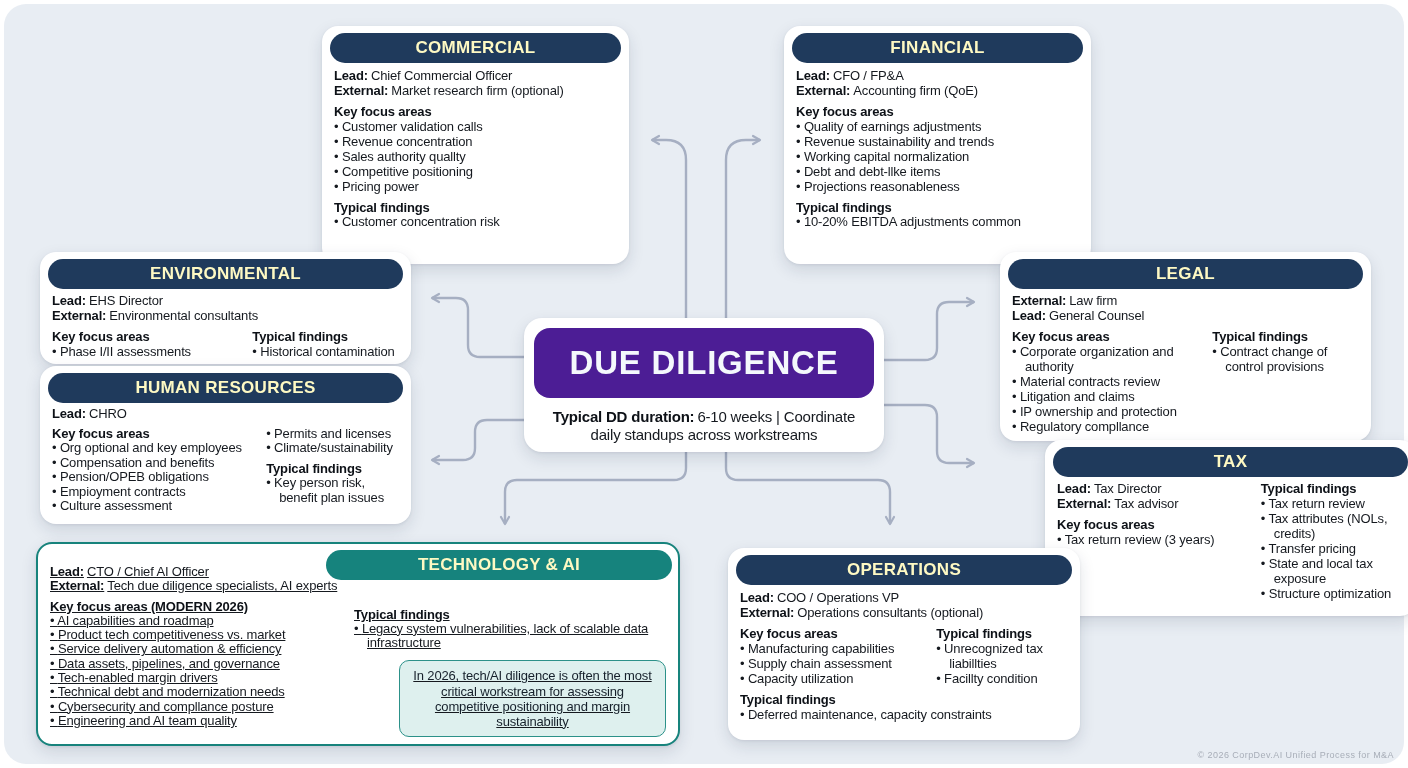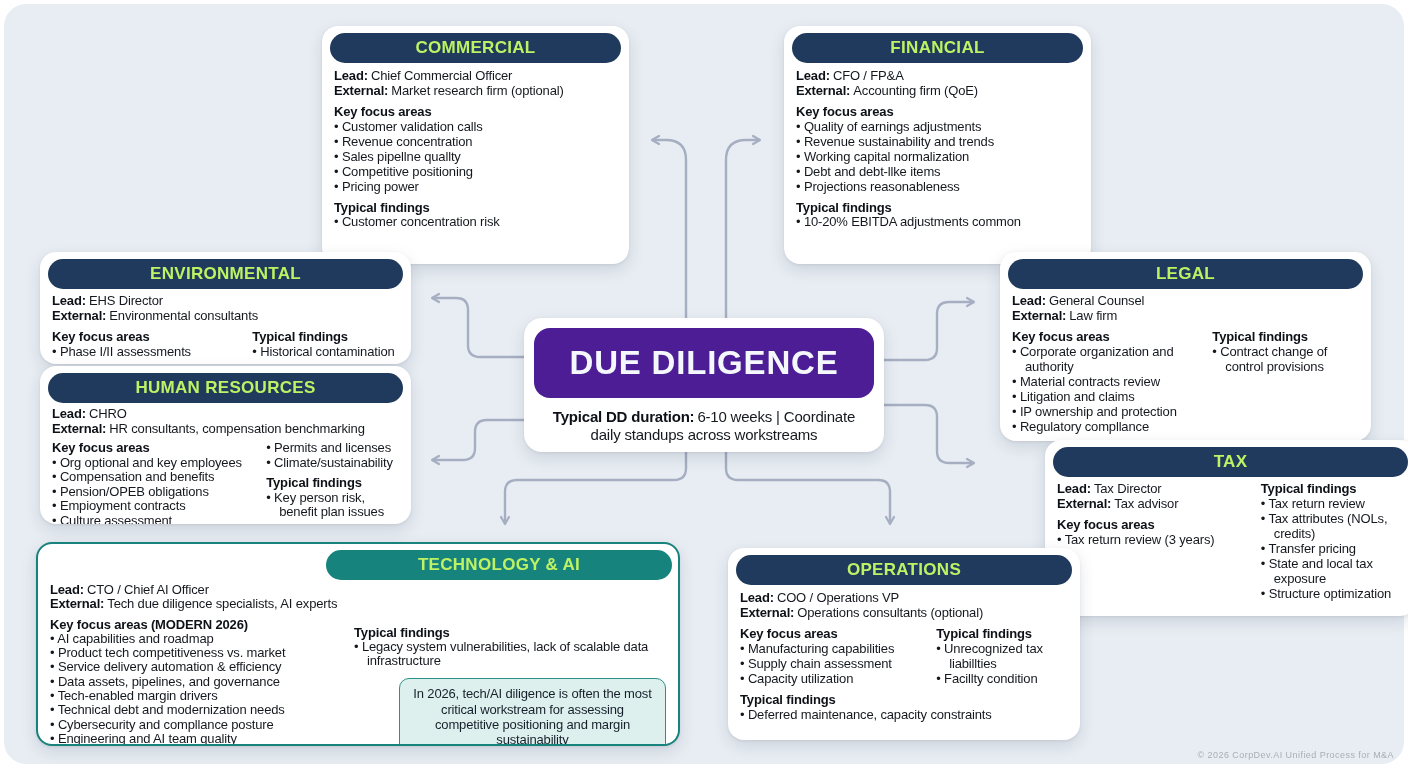--- a/index.html
+++ b/index.html
@@ -3,41 +3,41 @@
 <meta charset="utf-8">
 <style>
   html,body{margin:0;padding:0;width:1408px;height:768px;}
   body{position:relative;background:#ffffff;overflow:hidden;
        font-family:"Liberation Sans",sans-serif;color:#15191f;}
   .panel{position:absolute;inset:4px;background:#e8edf3;border-radius:22px;z-index:0;}
   .wires{position:absolute;left:0;top:0;z-index:1;}
   .card{position:absolute;background:#fff;border-radius:16px;z-index:2;
         box-shadow:0 6px 16px rgba(25,40,70,.13),0 1px 3px rgba(25,40,70,.08);overflow:hidden;}
   .pill{margin:7px 8px 0;height:30px;border-radius:999px;display:flex;align-items:center;
-        justify-content:center;color:#bef264;font-weight:bold;font-size:17px;letter-spacing:.3px;}
+        justify-content:center;color:#fef9c3;font-weight:bold;font-size:17px;letter-spacing:.3px;}
   .navy{background:#1f3a5c;}
   .tealbg{background:#16837d;}
   .body{padding:6px 12px 8px;font-size:13px;line-height:1.15;letter-spacing:-.15px;}
   .kv{white-space:nowrap;}
   .bl{font-weight:bold;color:#0d1117;margin-right:3px;}
   .h{font-weight:bold;color:#0d1117;margin-top:6px;}
   ul.b{list-style:none;margin:0;padding:0;}
   ul.b li{padding-left:13px;text-indent:-13px;}
   ul.b li::before{content:"•  ";}
   .grid2{display:grid;column-gap:6px;}
   
   .center-card{left:524px;top:318px;width:360px;height:134px;border-radius:18px;z-index:3;}
   .center-pill{margin:10px;height:70px;border-radius:16px;background:#4c1d95;display:flex;
                align-items:center;justify-content:center;color:#f4f8fc;font-weight:bold;
                font-size:33px;letter-spacing:.8px;}
   .center-sub{padding:0 12px;text-align:center;font-size:15px;line-height:1.2;letter-spacing:-.2px;}
   
   .tech{border:2px solid #17837c;}
   .tech-pill{position:absolute;top:6px;left:288px;right:6px;height:30px;margin:0;}
-  .tech .body{padding-top:39px;line-height:1.1;}
+  .tech .body{padding-top:21px;line-height:1.1;text-decoration:underline;}
   .tech-grid{display:grid;grid-template-columns:296px 1fr;column-gap:8px;}
   .callout{margin-top:10px;background:#def0ee;border:1.5px solid #2c9189;border-radius:10px;
            padding:7px 10px;text-align:center;color:#16202b;line-height:1.16;margin-left:45px;}
   .footer{position:absolute;right:14px;bottom:8px;font-size:9px;color:#a8aeb8;
           letter-spacing:.45px;z-index:2;}
 </style>
 </head>
 <body>
 
 <div class="panel"></div>
@@ -62,21 +62,21 @@
 
 <div class="card" style="left:322px;top:26px;width:307px;height:238px">
   <div class="pill navy">COMMERCIAL</div>
   <div class="body">
     <div class="kv"><span class="bl">Lead:</span><span>Chief Commercial Officer</span></div>
     <div class="kv"><span class="bl">External:</span><span>Market research firm (optional)</span></div>
     <div class="h">Key focus areas</div>
     <ul class="b">
         <li>Customer validation calls</li>
         <li>Revenue concentration</li>
-        <li>Sales pipellne quallty</li>
+        <li>Sales authority quallty</li>
         <li>Competitive positioning</li>
         <li>Pricing power</li>
       </ul>
     <div class="h">Typical findings</div>
     <ul class="b">
         <li>Customer concentration risk</li>
       </ul>
   </div>
 </div>
 
@@ -119,21 +119,20 @@
           </ul>
       </div>
     </div>
   </div>
 </div>
 
 <div class="card" style="left:40px;top:366px;width:371px;height:158px">
   <div class="pill navy">HUMAN RESOURCES</div>
   <div class="body" style="padding-top:4px;line-height:1.12;">
     <div class="kv"><span class="bl">Lead:</span><span>CHRO</span></div>
-    <div class="kv"><span class="bl">External:</span><span>HR consultants, compensation benchmarking</span></div>
     <div class="grid2" style="grid-template-columns:60% 40%;">
       <div>
         <div class="h" style="margin-top:5px;">Key focus areas</div>
         <ul class="b">
             <li>Org optional and key employees</li>
             <li>Compensation and benefits</li>
             <li>Pension/OPEB obligations</li>
             <li>Empioyment contracts</li>
             <li>Culture assessment</li>
           </ul>
@@ -148,22 +147,22 @@
             <li>Key person risk, benefit plan issues</li>
           </ul>
       </div>
     </div>
   </div>
 </div>
 
 <div class="card" style="left:1000px;top:252px;width:371px;height:189px">
   <div class="pill navy">LEGAL</div>
   <div class="body" style="padding-top:5px;">
+    <div class="kv"><span class="bl">External:</span><span>Law firm</span></div>
     <div class="kv"><span class="bl">Lead:</span><span>General Counsel</span></div>
-    <div class="kv"><span class="bl">External:</span><span>Law firm</span></div>
     <div class="grid2" style="grid-template-columns:56% 44%;">
       <div>
         <div class="h">Key focus areas</div>
         <ul class="b">
             <li>Corporate organization and authority</li>
             <li>Material contracts review</li>
             <li>Litigation and claims</li>
             <li>IP ownership and protection</li>
             <li>Regulatory compllance</li>
           </ul>

